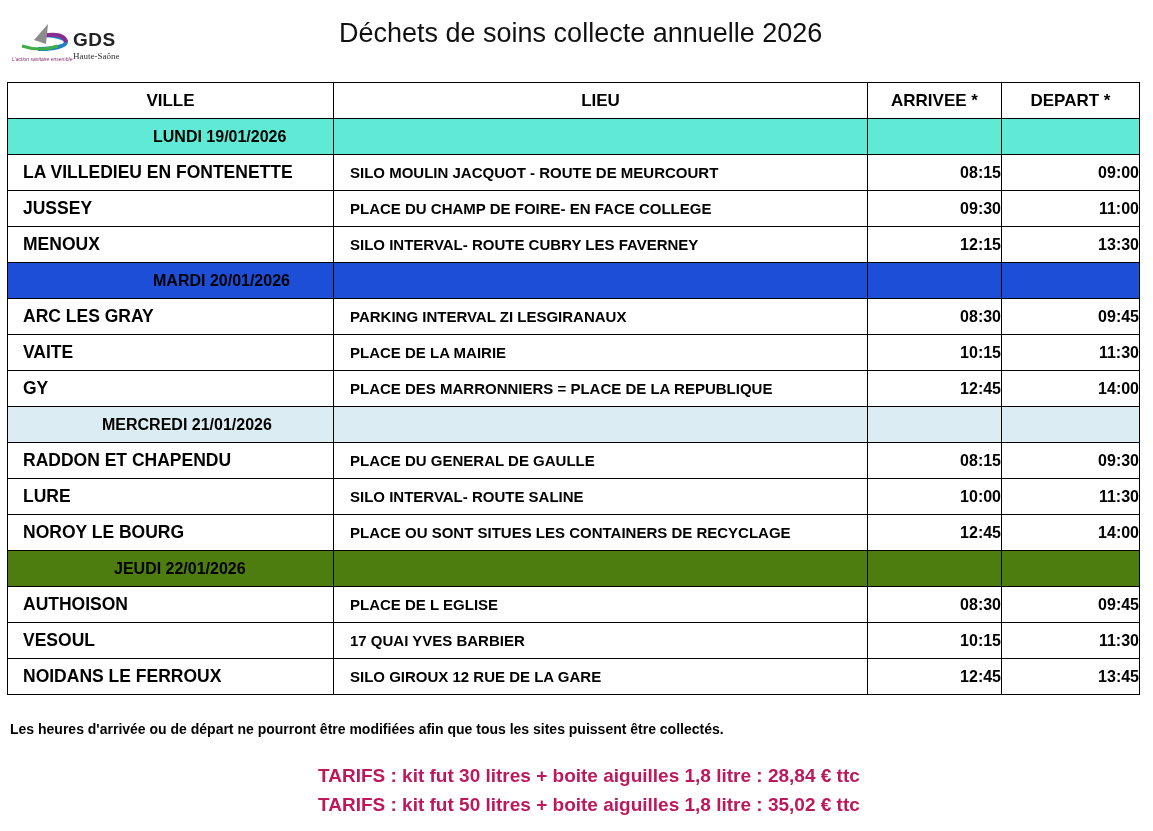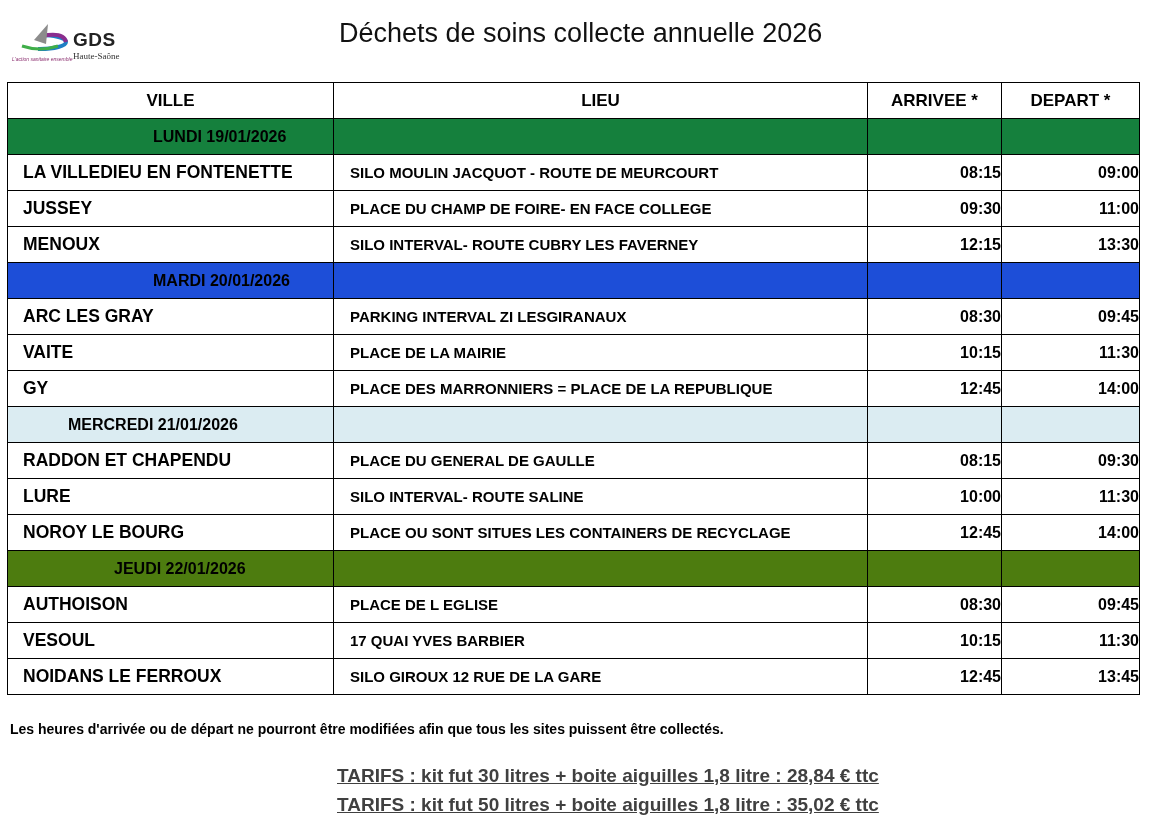--- a/index.html
+++ b/index.html
@@ -13,21 +13,21 @@
   td, th { border:1px solid #000; height:35px; padding:0; font-size:17px; font-weight:bold; }
   th { font-size:17px; text-align:center; }
   col.c1 { width:326px; } col.c2 { width:534px; } col.c3 { width:134px; } col.c4 { width:138px; }
   td.ville { padding-left:15px; font-size:17.5px; }
   td.lieu { padding-left:16px; font-size:15px; }
   td.time { text-align:right; font-size:16px; }
   tr.day td { font-size:16px; }
   tr.day td.daylabel { padding-left:0; }
   tr.day td.daylabel span { display:inline-block; }
   .note { position:absolute; left:10px; top:721px; font-size:14px; font-weight:bold; }
-  .tarif { position:absolute; left:337px; font-size:19px; font-weight:bold; color:#404040;text-decoration:underline; }
+  .tarif { position:absolute; left:318px; font-size:19px; font-weight:bold; color:#be185d; }
 </style>
 </head>
 <body>
 
 <div class="logo">
   <svg width="60" height="34" viewBox="0 0 60 34">
     <ellipse cx="28" cy="20" rx="26" ry="7" fill="none" stroke="#1f7fc4" stroke-width="4" stroke-dasharray="30 60"></ellipse>
     <path d="M30 14 Q52 10 54 20" fill="none" stroke="#8a2d8e" stroke-width="4"></path>
     <path d="M10 24 Q28 30 46 24" fill="none" stroke="#3fae49" stroke-width="3"></path>
     <polygon points="36,2 22,18 34,22" fill="#8c8c8c"></polygon>
@@ -48,21 +48,21 @@
     </colgroup>
   <thead>
     <tr>
       <th>VILLE</th>
       <th>LIEU</th>
       <th>ARRIVEE *</th>
       <th>DEPART *</th>
     </tr>
   </thead>
   <tbody id="tbody">
-      <tr class="day" style="background: #15803d;">
+      <tr class="day" style="background: #5eead4;">
         <td class="daylabel"><span style="padding-left: 145px;">LUNDI 19/01/2026</span></td>
         <td style="border-left-color: rgb(219, 236, 242);"></td>
         <td></td>
         <td></td>
       </tr>
       <tr>
         <td class="ville">LA VILLEDIEU EN FONTENETTE</td>
         <td class="lieu">SILO MOULIN JACQUOT - ROUTE DE MEURCOURT</td>
         <td class="time">08:15</td>
         <td class="time">09:00</td>
@@ -97,21 +97,21 @@
         <td class="time">10:15</td>
         <td class="time">11:30</td>
       </tr>
       <tr>
         <td class="ville">GY</td>
         <td class="lieu">PLACE DES MARRONNIERS = PLACE DE LA REPUBLIQUE</td>
         <td class="time">12:45</td>
         <td class="time">14:00</td>
       </tr>
       <tr class="day" style="background: rgb(219, 236, 242);">
-        <td class="daylabel"><span style="padding-left: 60px;">MERCREDI 21/01/2026</span></td>
+        <td class="daylabel"><span style="padding-left: 94px;">MERCREDI 21/01/2026</span></td>
         <td style="border-left-color: rgb(219, 236, 242);"></td>
         <td></td>
         <td></td>
       </tr>
       <tr>
         <td class="ville">RADDON ET CHAPENDU</td>
         <td class="lieu">PLACE DU GENERAL DE GAULLE</td>
         <td class="time">08:15</td>
         <td class="time">09:30</td>
       </tr>

